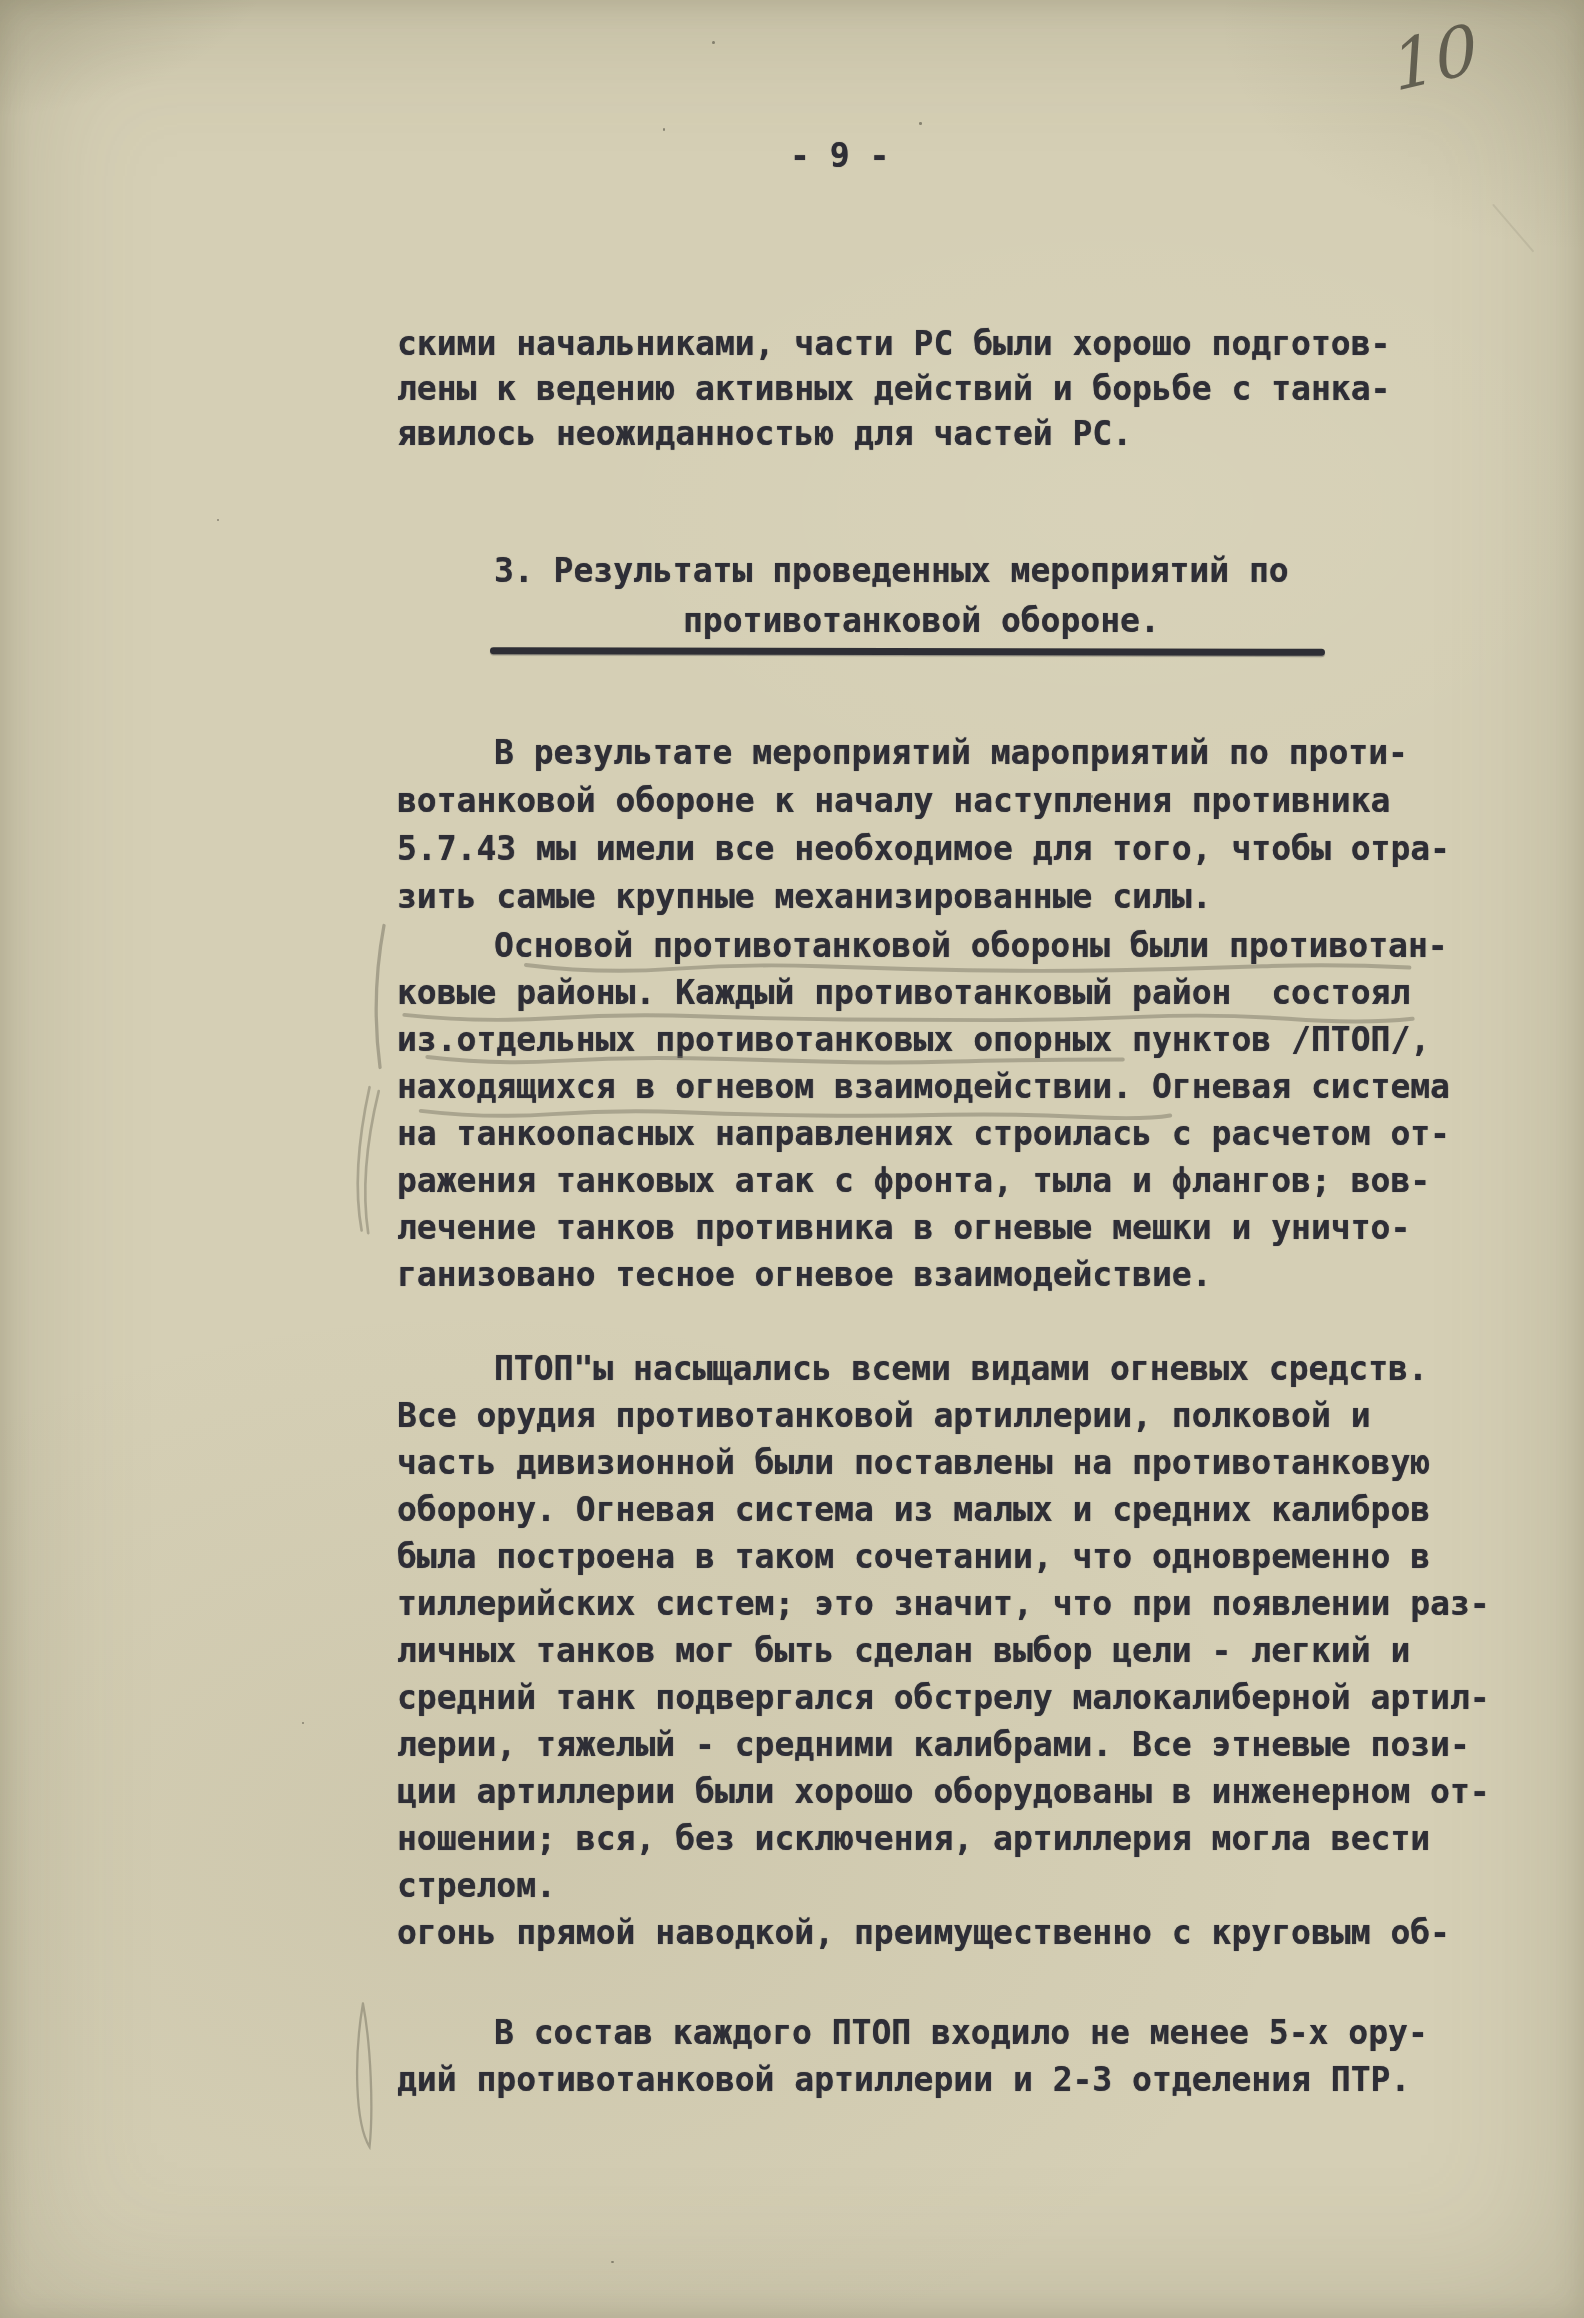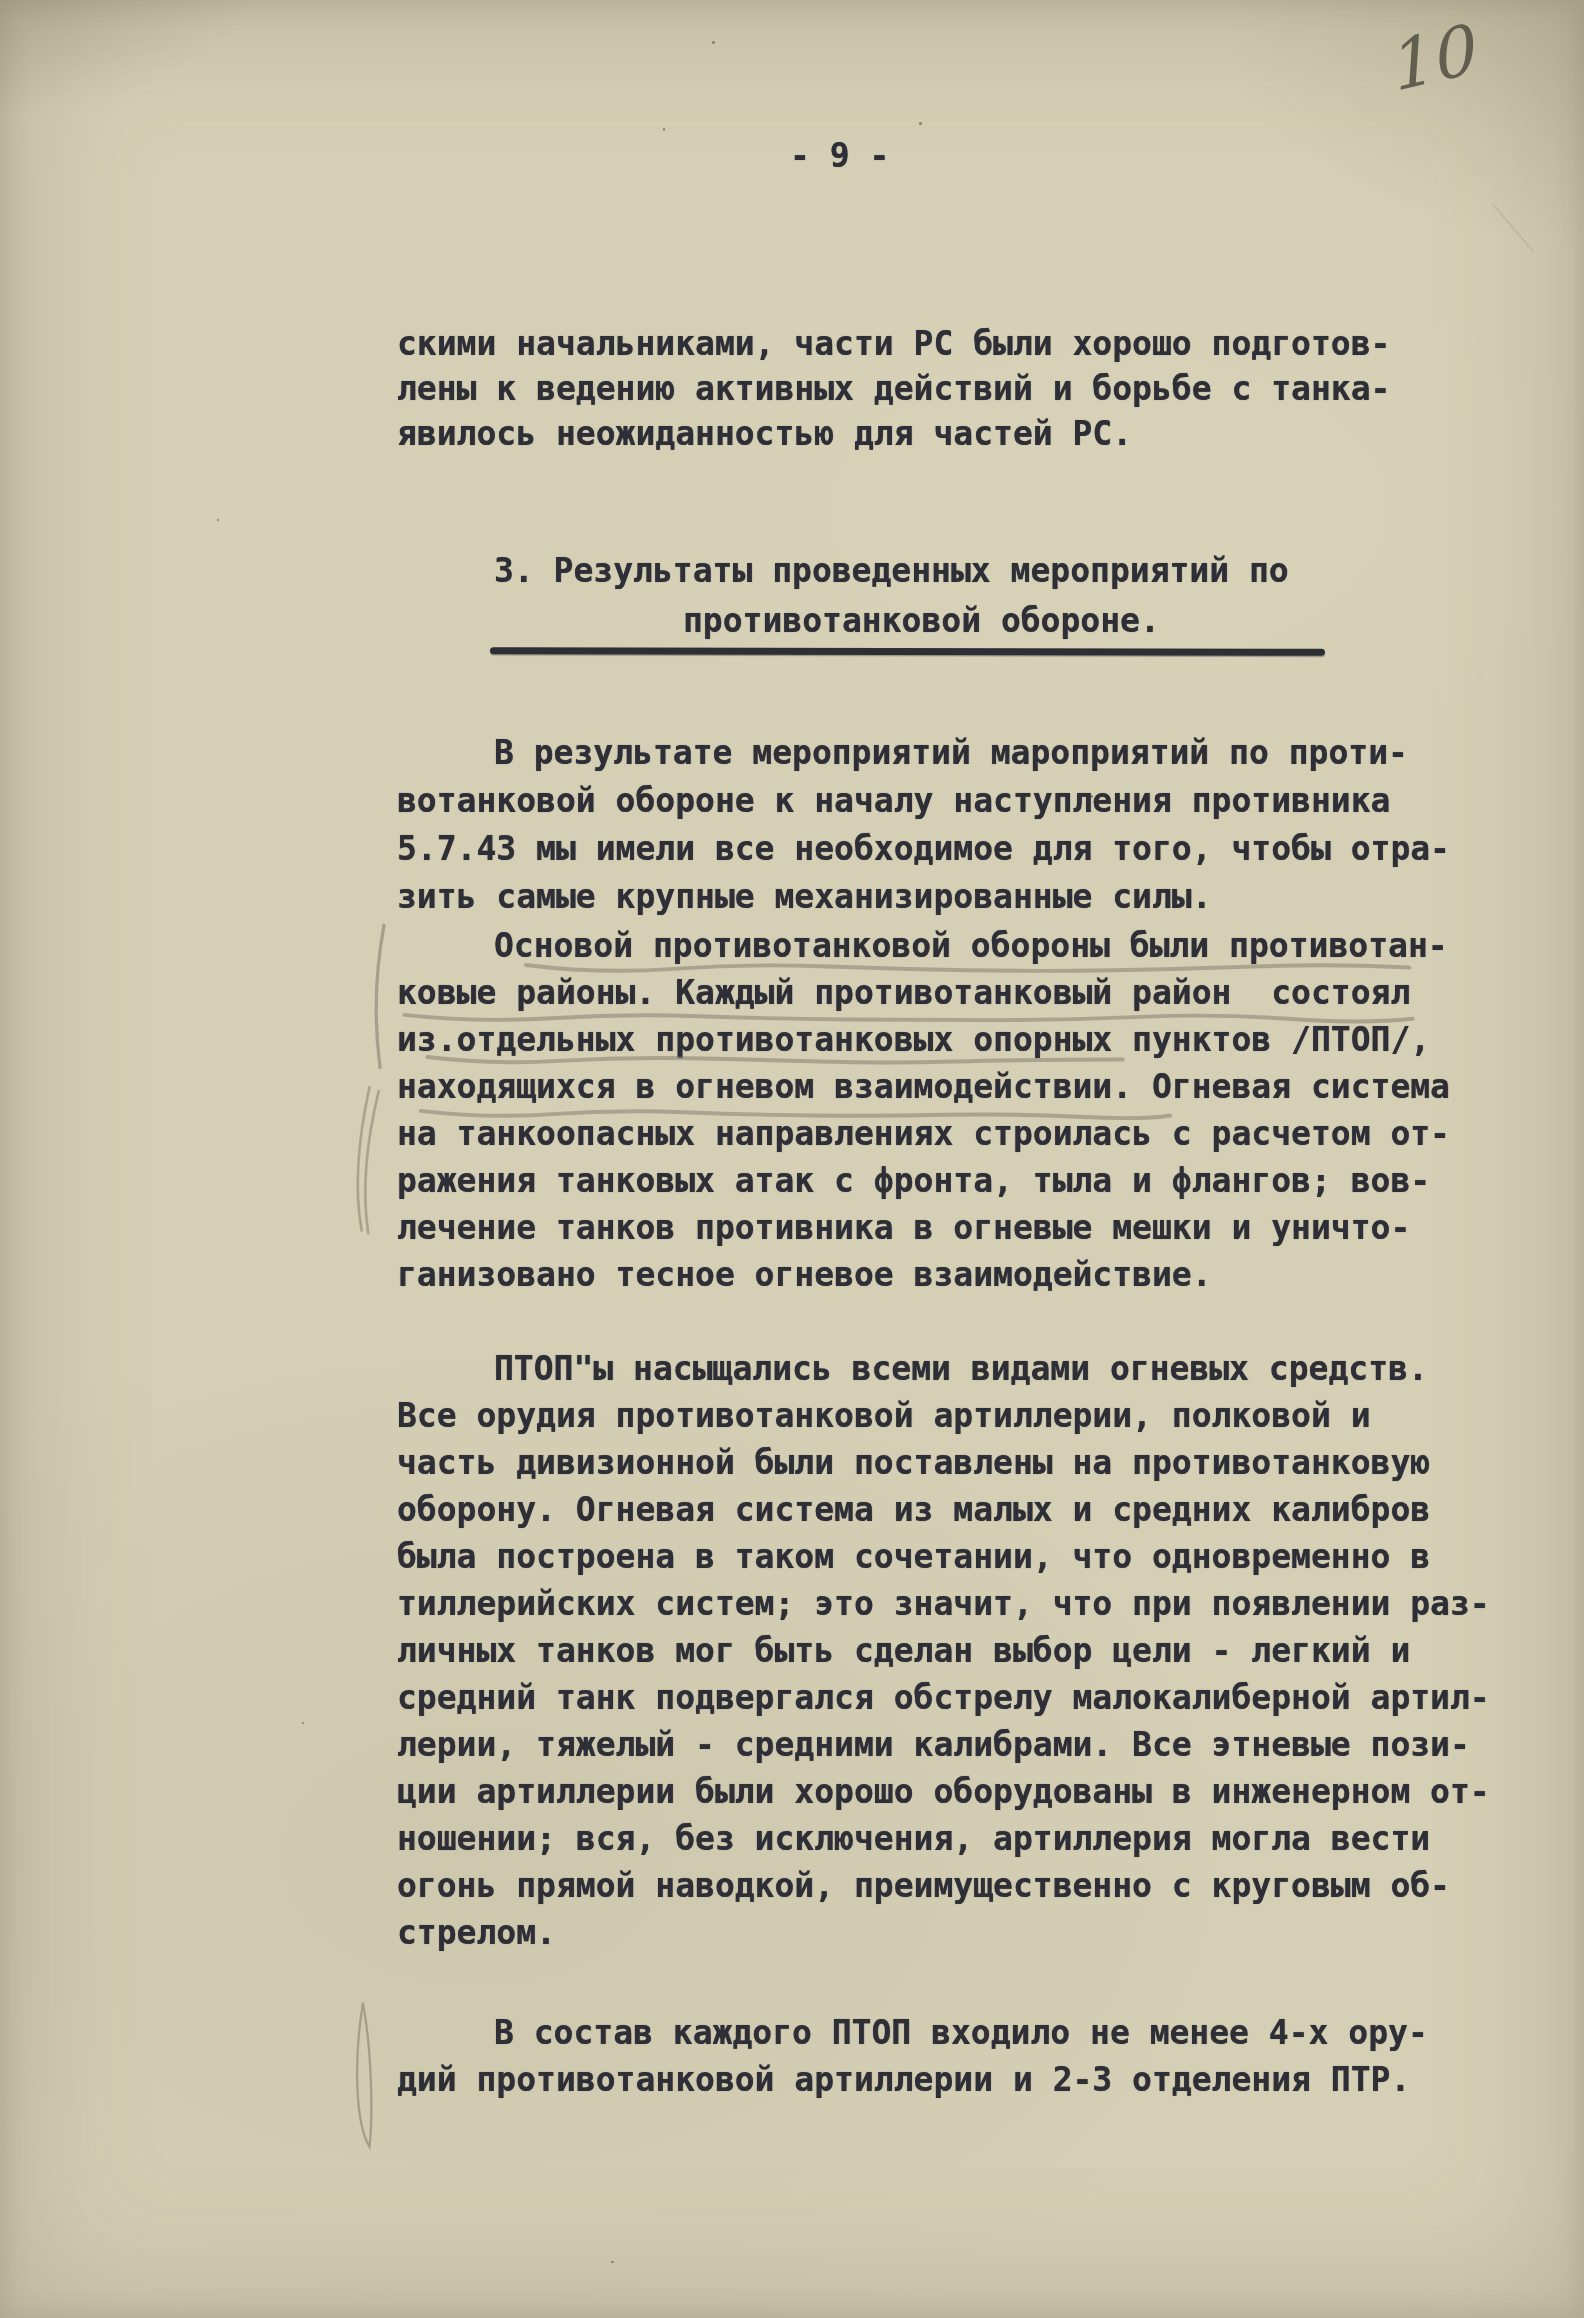--- a/index.html
+++ b/index.html
@@ -96,26 +96,26 @@
     <span class="line">Все орудия противотанковой артиллерии, полковой и</span>
     <span class="line">часть дивизионной были поставлены на противотанковую</span>
     <span class="line">оборону. Огневая система из малых и средних калибров</span>
     <span class="line">была построена в таком сочетании, что одновременно в</span>
     <span class="line">тиллерийских систем; это значит, что при появлении раз-</span>
     <span class="line">личных танков мог быть сделан выбор цели - легкий и</span>
     <span class="line">средний танк подвергался обстрелу малокалиберной артил-</span>
     <span class="line">лерии, тяжелый - средними калибрами. Все этневые пози-</span>
     <span class="line">ции артиллерии были хорошо оборудованы в инженерном от-</span>
     <span class="line">ношении; вся, без исключения, артиллерия могла вести</span>
+    <span class="line">стрелом.</span>
     <span class="line">огонь прямой наводкой, преимущественно с круговым об-</span>
-    <span class="line">стрелом.</span>
   </div>
 
   <div class="abs tw para p5">
-    <span class="line ind">В состав каждого ПТОП входило не менее 4-х ору-</span>
+    <span class="line ind">В состав каждого ПТОП входило не менее 5-х ору-</span>
     <span class="line">дий противотанковой артиллерии и 2-3 отделения ПТР.</span>
   </div>
 
   <svg class="pencil-svg" viewBox="0 0 2411 3528">
     <g stroke="#7e7a68" fill="none" stroke-linecap="round">
 
       <path opacity="0.5" stroke-width="6" d="M800,1468 q112,14 224,6 t224,-4 t224,6 t224,0 t224,-6 t224,2"></path>
       <path opacity="0.5" stroke-width="6" d="M615,1544 q112,12 224,5 t224,-3 t224,5 t224,1 t224,-5 t224,3 t190,0"></path>
       <path opacity="0.5" stroke-width="6" d="M650,1608 q100,12 200,6 t200,-4 t200,5 t200,0 t258,-3"></path>
       <path opacity="0.5" stroke-width="6" d="M640,1690 q100,12 200,5 t200,-3 t200,5 t200,-1 t200,3 t140,-2"></path>

